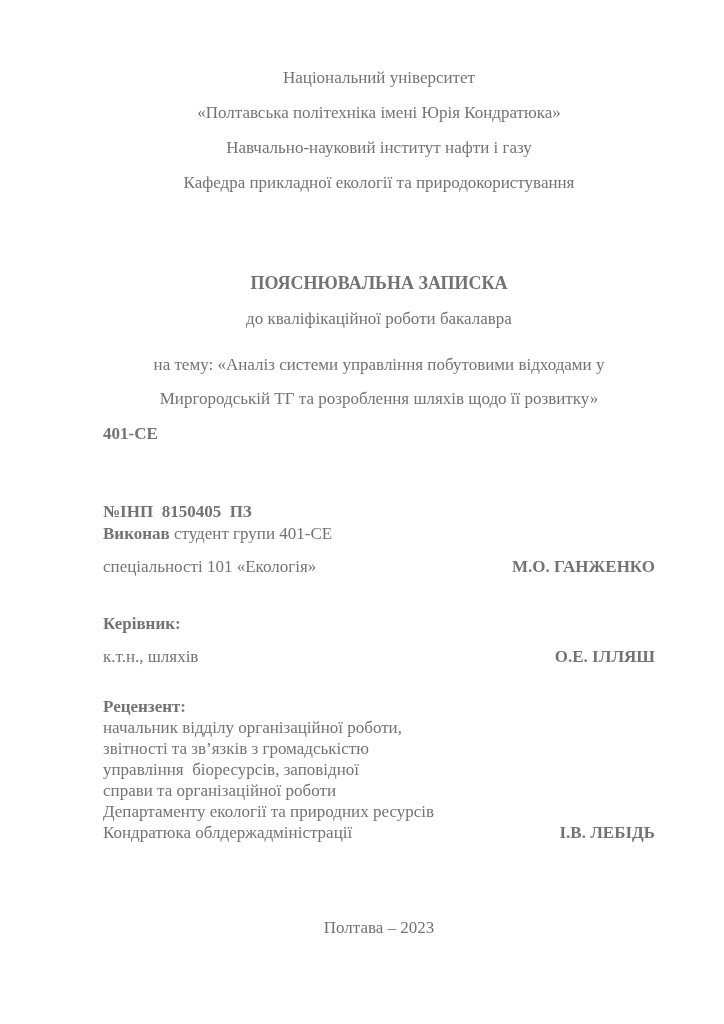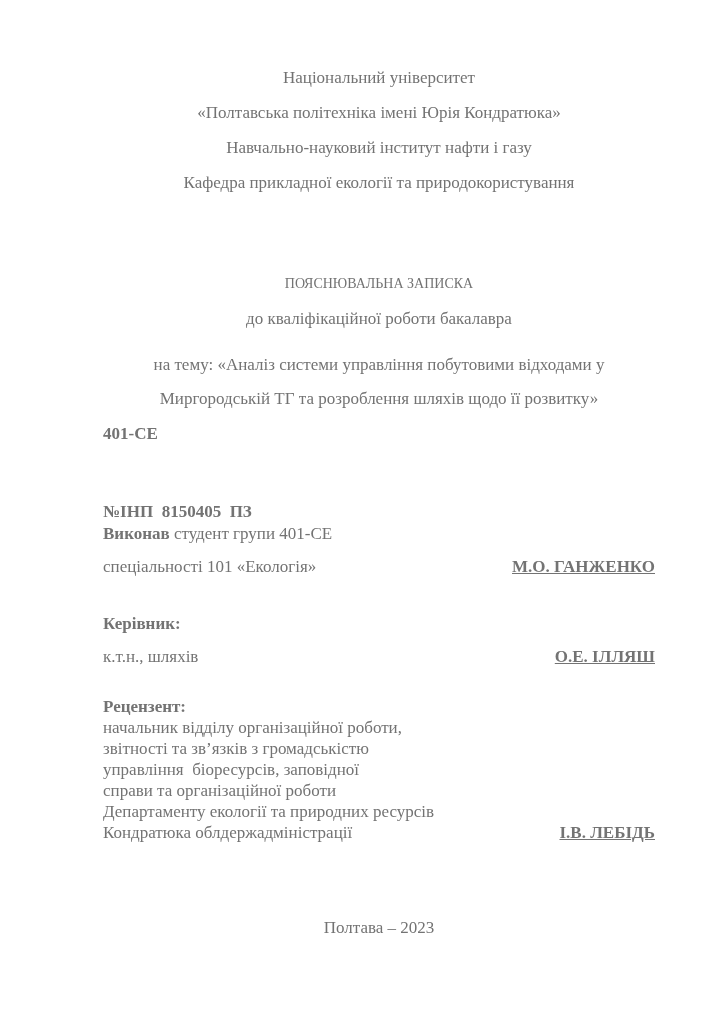--- a/index.html
+++ b/index.html
@@ -20,36 +20,36 @@
     right: 69px;
     top: 0;
     height: 100%;
   }
   .block { position: absolute; left: 0; right: 0; }
   .centered { text-align: center; }
   .line { white-space: pre-wrap; }
 
   .header-block { top: 60px; line-height: 35px; }
   .title-block { top: 266px; line-height: 35px; }
-  .title-main { font-weight: normal; font-size: 14px; }
+  .title-main { font-weight: bold; font-size: 18px; }
   .theme-block { top: 348px; line-height: 34px; }
   .code-line {
     top: 424px;
     display: flex;
     justify-content: center;
     gap: 58px;
     font-weight: bold;
     flex-direction: column;
   }
   .executor-block { top: 517px; line-height: 33px; }
   .supervisor-block { top: 607px; line-height: 33px; }
   .reviewer-block { top: 696px; line-height: 21px; }
   .row { display: flex; justify-content: space-between; align-items: flex-start; }
   .bold { font-weight: bold; }
-  .name { font-weight: bold; text-decoration: underline; }
+  .name { font-weight: bold; }
   .footer-block { top: 918px; }
 </style>
 </head>
 <body>
 
 <div class="page">
   <div class="content">
 
     <div class="block header-block centered">
       <div class="line">Національний університет</div>

